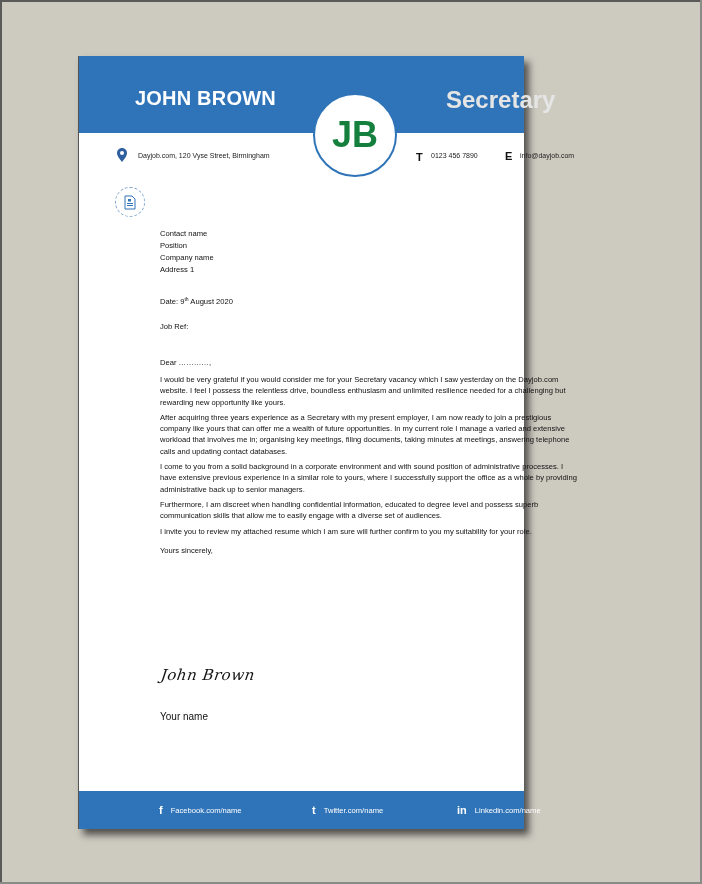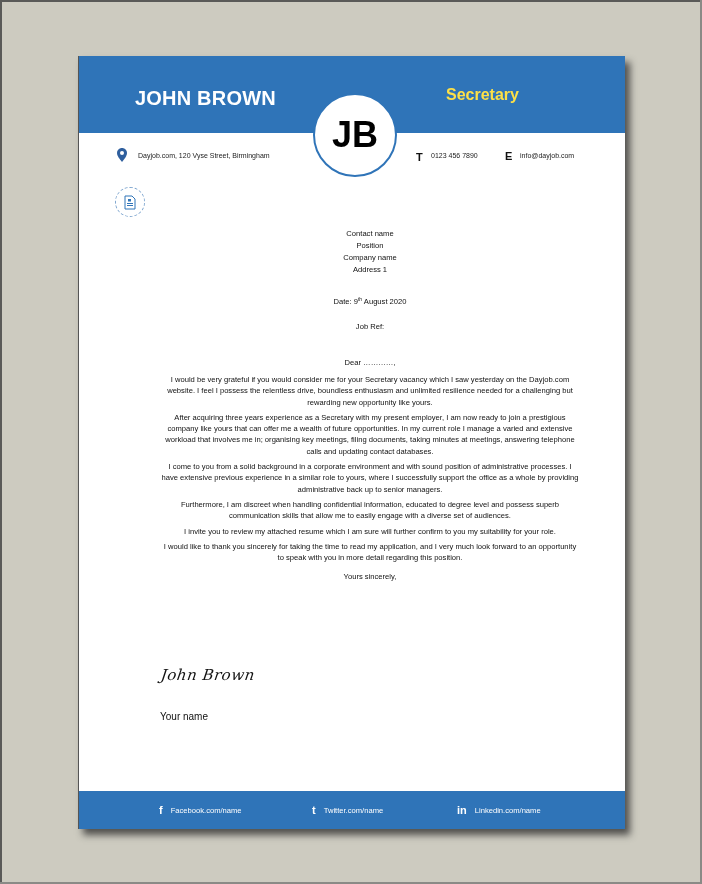--- a/index.html
+++ b/index.html
@@ -11,63 +11,63 @@
     color: #111;
   }
   .frame-top { position: absolute; left: 0; top: 0; width: 702px; height: 2px; background: #5a5a58; }
   .frame-left { position: absolute; left: 0; top: 0; width: 2px; height: 884px; background: #5a5a58; }
   .frame-right { position: absolute; right: 0; top: 0; width: 2px; height: 884px; background: #8a8a86; }
   .frame-bottom { position: absolute; left: 0; bottom: 0; width: 702px; height: 2px; background: #8a8a86; }
 
   .page {
     position: absolute;
     left: 78px; top: 56px;
-    width: 547px; height: 773px;
+    width: 446px; height: 773px;
     background: #ffffff;
     box-shadow: 5px 6px 7px rgba(40,40,40,0.75);
     border-left: 1px solid #555;
     text-decoration: underline;
   }
   .header-band {
     position: absolute; left: 0; top: 0; width: 100%; height: 77px;
     background: #2f74b8;
   }
   .name {
     position: absolute; left: 56px; top: 31px;
     color: #fff; font-weight: bold; font-size: 20px; letter-spacing: 0.2px;
   }
   .job-title {
     position: absolute; left: 367px; top: 30px;
-    color: #fde047; font-weight: bold; font-size: 16px;
+    color: #e5e5e5; font-weight: bold; font-size: 24px;
   }
   .monogram {
     position: absolute; left: 234px; top: 37px;
     width: 84px; height: 84px; border-radius: 50%;
     background: #fff; border: 2px solid #2f74b8;
     display: flex; align-items: center; justify-content: center;
-    font-weight: bold; font-size: 36px; color: #000000;
+    font-weight: bold; font-size: 36px; color: #15803d;
   }
   .contact-row { position: absolute; top: 96px; font-size: 7px; color: #222; }
   .loc-icon { position: absolute; left: 38px; top: 92px; width: 10px; height: 14px; }
   .address { left: 59px; }
   .t-label { position: absolute; left: 337px; top: 95px; font-size: 11px; font-weight: bold; }
   .phone { left: 352px; }
   .e-label { position: absolute; left: 426px; top: 94px; font-size: 11px; font-weight: bold; }
   .email { left: 441px; }
 
   .doc-icon {
     position: absolute; left: 36px; top: 131px;
     width: 30px; height: 30px; border-radius: 50%;
     border: 1px dashed #7fa6cf;
     display: flex; align-items: center; justify-content: center;
   }
 
   .body-text {
     position: absolute; left: 81px; top: 172px; width: 420px;
-    font-size: 7.6px; line-height: 12px; color: #111; text-align: center;
+    font-size: 7.6px; line-height: 12px; color: #111;
   }
   .addr-line { display: block; height: 12px; }
   .gap { height: 12px; }
   .para { margin-bottom: 4px; line-height: 11.3px; }
   sup { font-size: 5px; vertical-align: 3px; line-height: 0; }
 
   .signature {
     position: absolute; left: 82px; top: 610px;
     font-family: "DejaVu Serif", serif; font-style: italic;
     font-size: 15px; color: #111; letter-spacing: 0.5px;
@@ -132,21 +132,20 @@
     <div class="gap" style="height:13px"></div>
     <div>Job Ref:</div>
     <div class="gap" style="height:24px"></div>
     <div>Dear …………,</div>
     <div class="gap" style="height:5px"></div>
     <p class="para">I would be very grateful if you would consider me for your Secretary vacancy which I saw yesterday on the Dayjob.com website. I feel I possess the relentless drive, boundless enthusiasm and unlimited resilience needed for a challenging but rewarding new opportunity like yours.</p>
     <p class="para">After acquiring three years experience as a Secretary with my present employer, I am now ready to join a prestigious company like yours that can offer me a wealth of future opportunities. In my current role I manage a varied and extensive workload that involves me in; organising key meetings, filing documents, taking minutes at meetings, answering telephone calls and updating contact databases.</p>
     <p class="para">I come to you from a solid background in a corporate environment and with sound position of administrative processes. I have extensive previous experience in a similar role to yours, where I successfully support the office as a whole by providing administrative back up to senior managers.</p>
     <p class="para">Furthermore, I am discreet when handling confidential information, educated to degree level and possess superb communication skills that allow me to easily engage with a diverse set of audiences.</p>
     <p class="para">I invite you to review my attached resume which I am sure will further confirm to you my suitability for your role.</p>
-    <p class="para">I would like to thank you sincerely for taking the time to read my application, and I very much look forward to an opportunity to speak with you in more detail regarding this position.</p>
     <div class="gap" style="height:4px"></div>
     <div>Yours sincerely,</div>
   </div>
 
   <div class="signature">John Brown</div>
   <div class="your-name">Your name</div>
 
   <div class="footer-band">
     <div class="social s-fb">
       <span class="ico">f</span>

